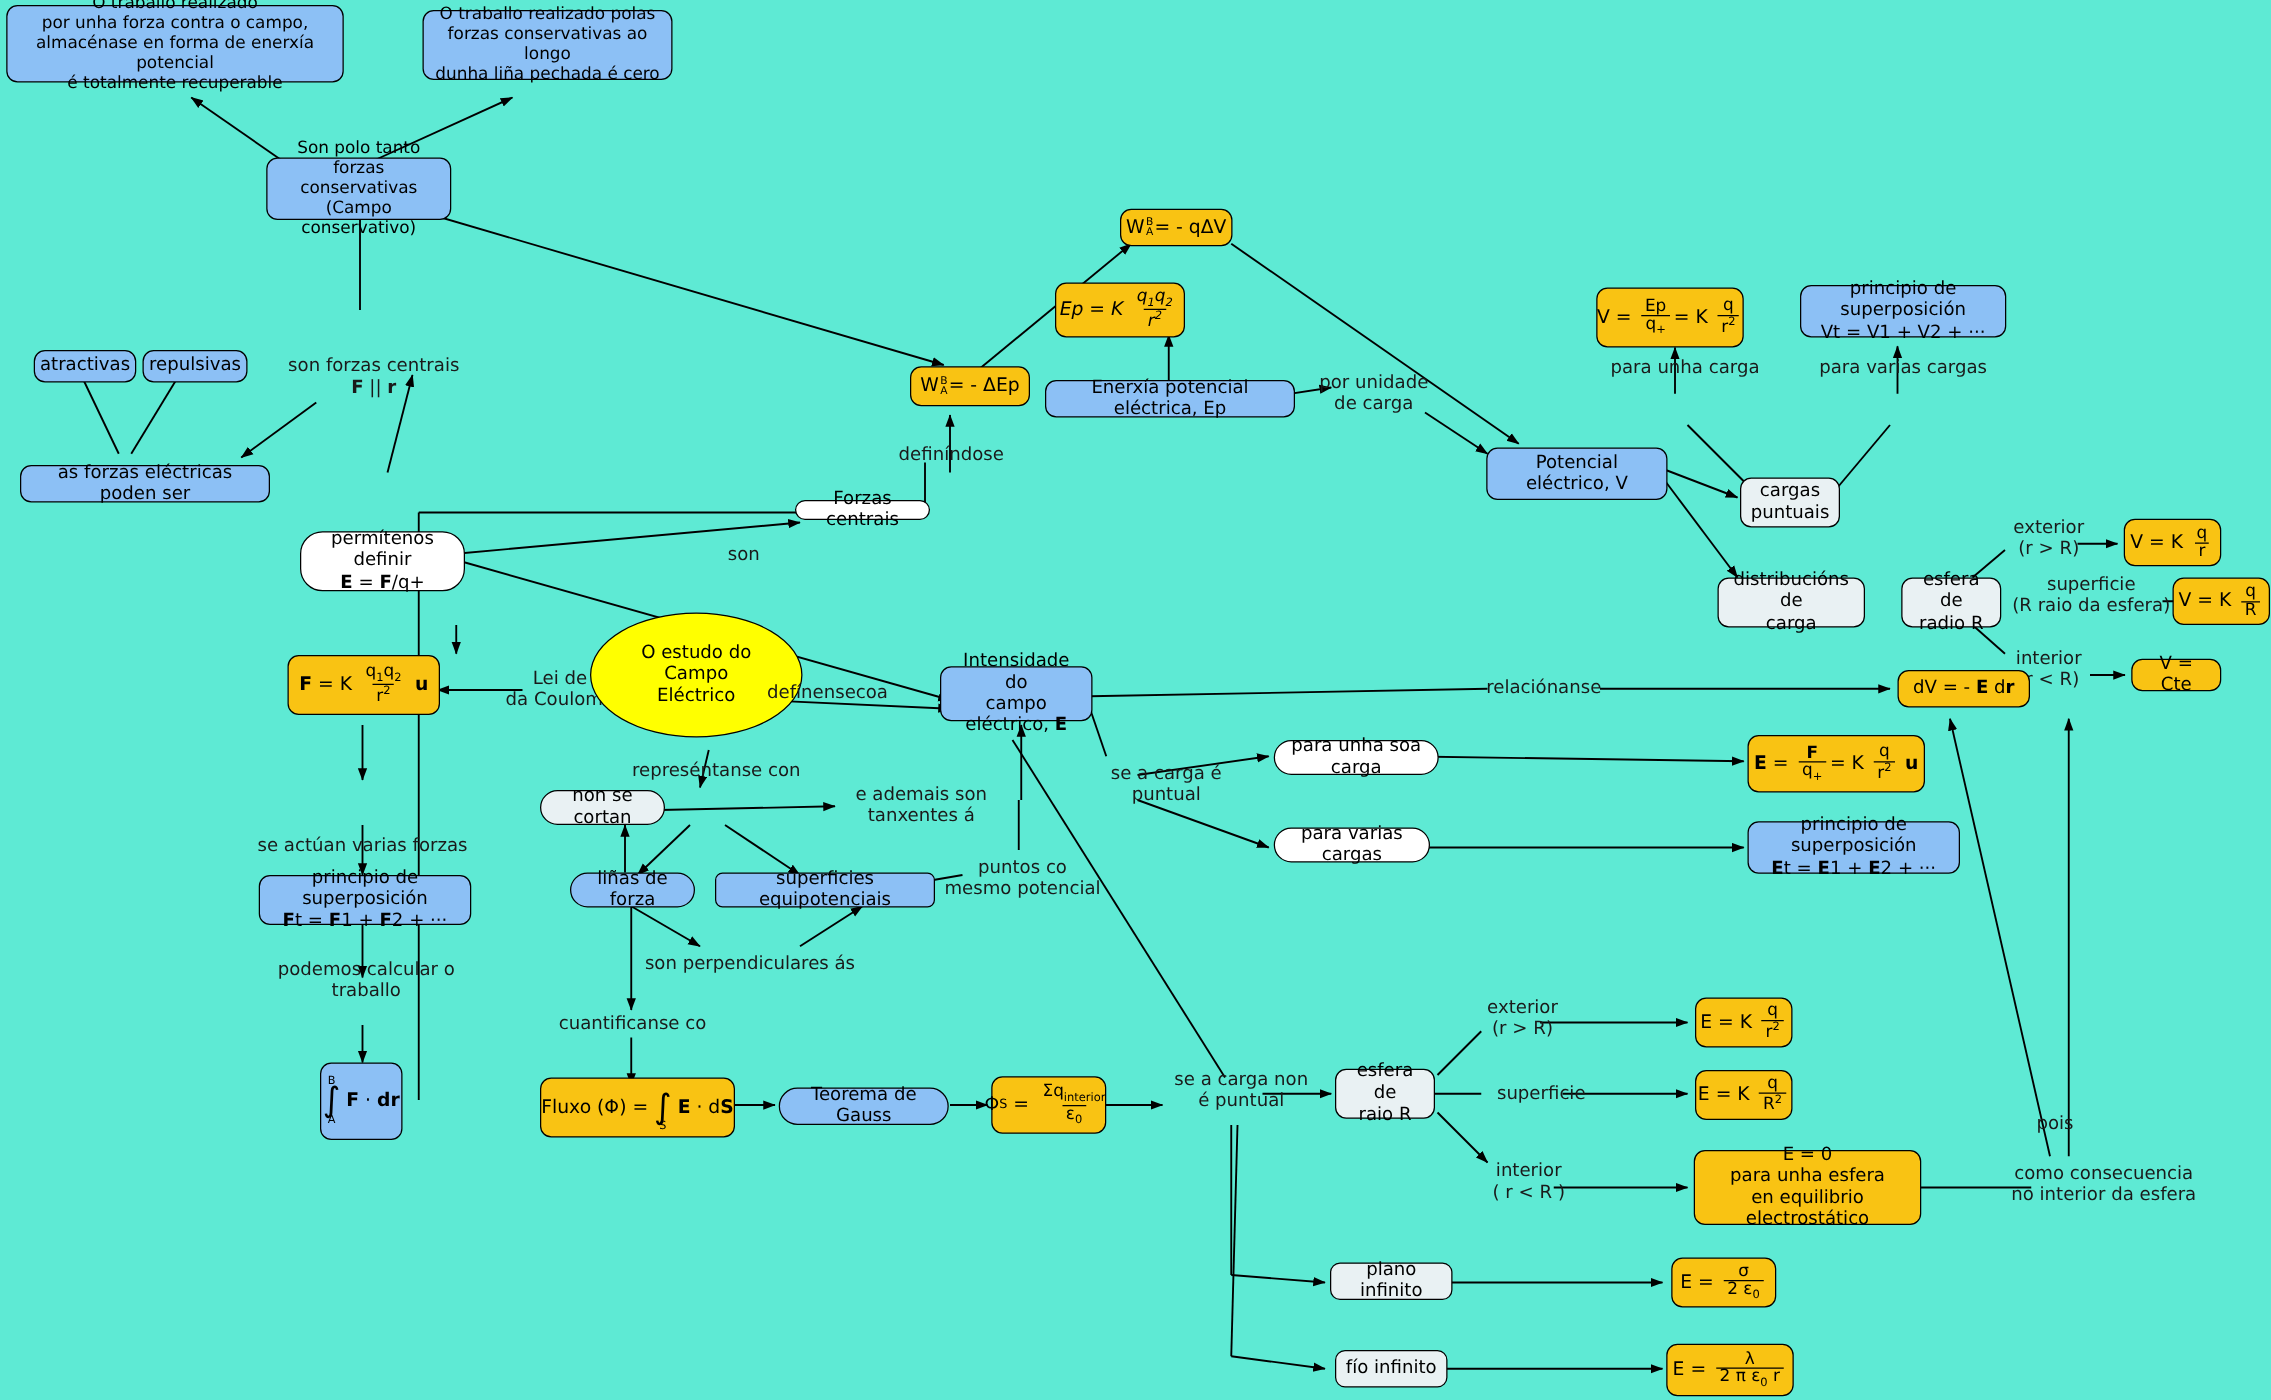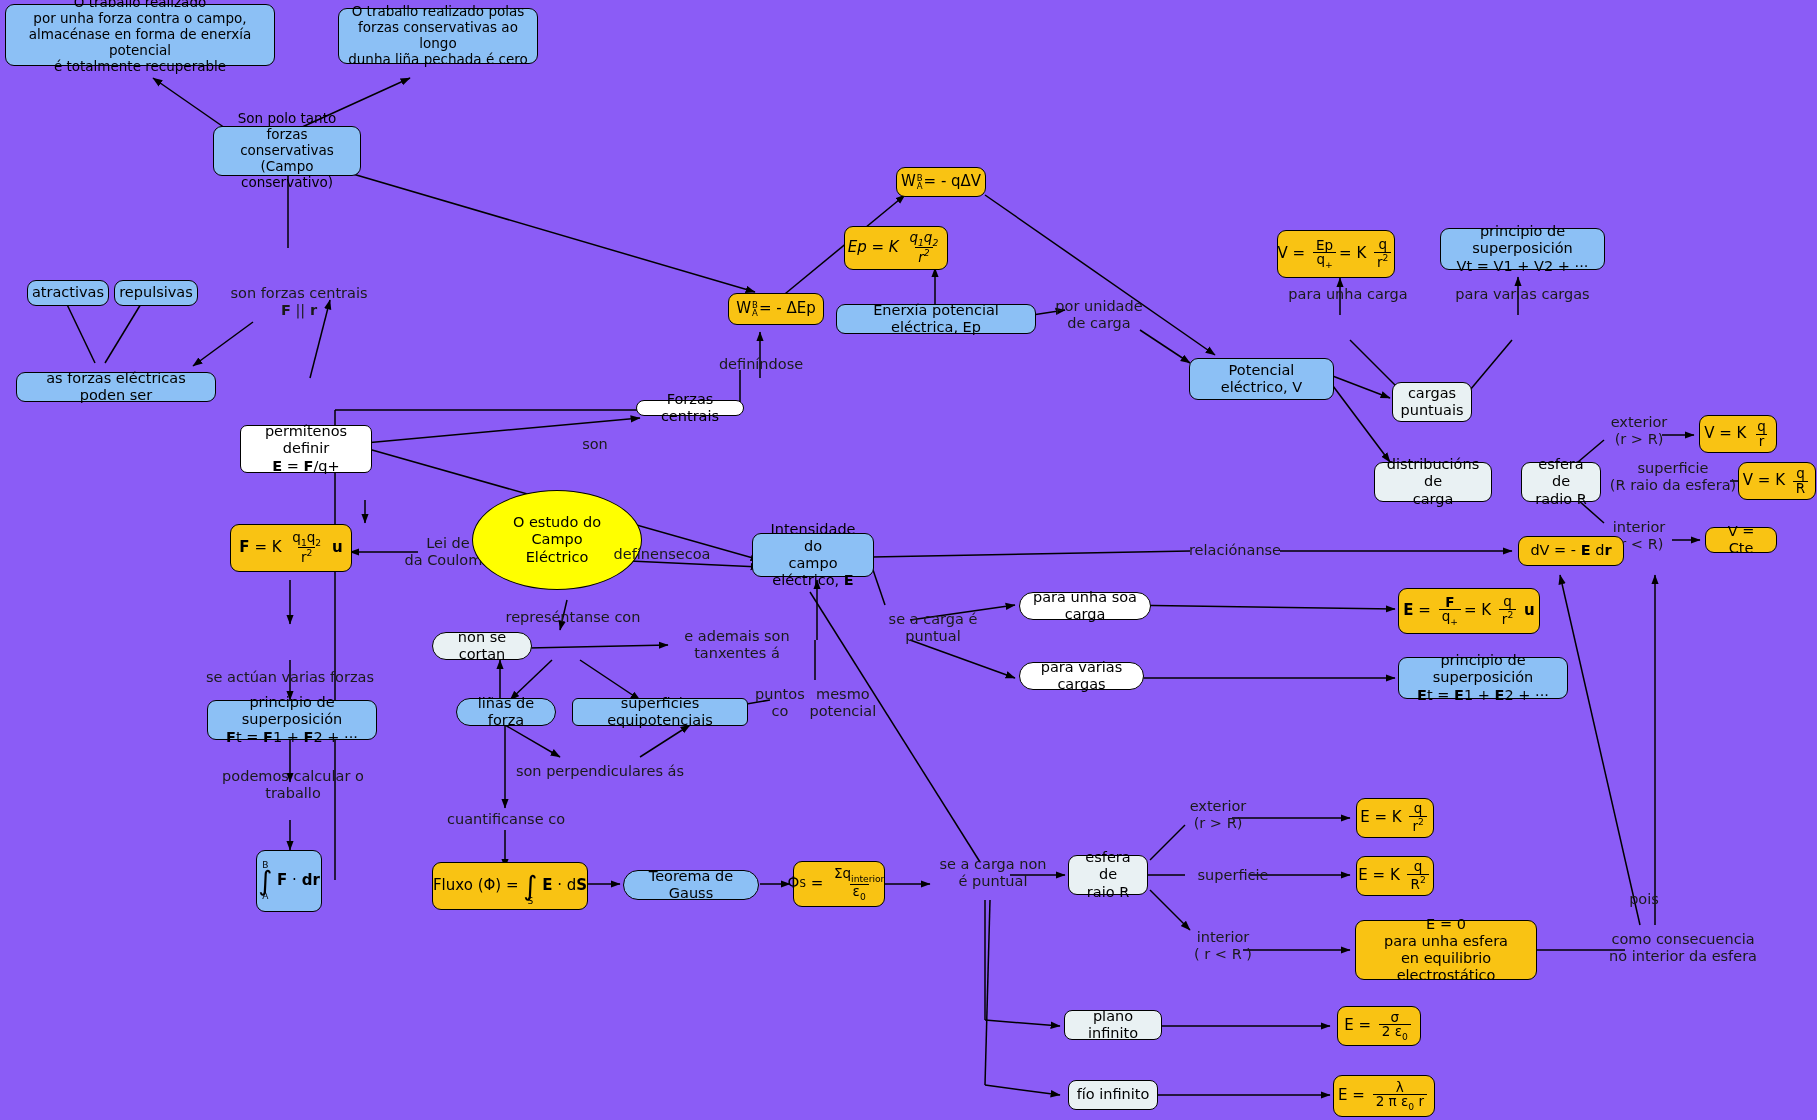--- a/index.html
+++ b/index.html
@@ -1,26 +1,26 @@
 <!DOCTYPE html>
 <html><head>
 <meta charset="utf-8">
 <style>
   html,body{margin:0;padding:0;background:#ffffff;}
   body{font-family:"DejaVu Sans","Liberation Sans",sans-serif;}
-  #canvas{position:relative;width:1817px;height:1120px;background:#8b5cf6;overflow:hidden;}
+  #canvas{position:relative;width:1817px;height:1120px;background:#5eead4;overflow:hidden;}
   svg.edges{position:absolute;left:0;top:0;width:1817px;height:1120px;pointer-events:none;}
 
   .node{position:absolute;box-sizing:border-box;display:flex;align-items:center;justify-content:center;
         text-align:center;border:1.6px solid #000;border-radius:9px;color:#000;line-height:1.18;
         font-size:14.5px;padding:3px 7px;}
   .blue{background:#8cc0f5;}
   .orange{background:#f9c313;}
   .grey{background:#e9f1f3;}
-  .white{background:#ffffff;border-radius:7px;}
+  .white{background:#ffffff;border-radius:18px;}
   .yellow-ell{background:#ffff00;border:1.6px solid #000;border-radius:50%;}
   .lbl{position:absolute;color:#1a1a1a;font-size:14.5px;text-align:center;line-height:1.2;
        background:transparent;display:flex;align-items:center;justify-content:center;}
   b{font-weight:700;}
   .frac{display:inline-flex;flex-direction:column;align-items:center;vertical-align:middle;
         line-height:1.02;margin:0 3px;}
   .frac .num{padding:0 3px;font-size:13.5px;}
   .frac .den{padding:0 3px;border-top:1.4px solid #000;font-size:13.5px;}
   sup,sub{font-size:0.68em;}
   .eq{display:inline-flex;align-items:center;justify-content:center;white-space:nowrap;font-size:15px;}
@@ -427,21 +427,21 @@
 
 <div class="node blue" style="left:572px;top:698px;width:176px;height:28px;border-radius:6px;">
   <span>superficies equipotenciais</span>
 </div>
 
 <div class="lbl" style="left:672px;top:627px;width:130px;height:36px;flex-direction:column;">
   <span>e ademais son</span>
   <span>tanxentes á</span>
 </div>
 
-<div class="lbl" style="left:755px;top:685px;width:126px;height:36px;align-items:center;">
+<div class="lbl" style="left:755px;top:685px;width:126px;height:36px;flex-direction:column;align-items:center;">
   <span>puntos co</span>
   <span>mesmo potencial</span>
 </div>
 
 <div class="lbl" style="left:508px;top:762px;width:184px;height:20px;">
   <span>son perpendiculares ás</span>
 </div>
 
 <div class="lbl" style="left:442px;top:810px;width:128px;height:20px;">
   <span>cuantificanse co</span>

